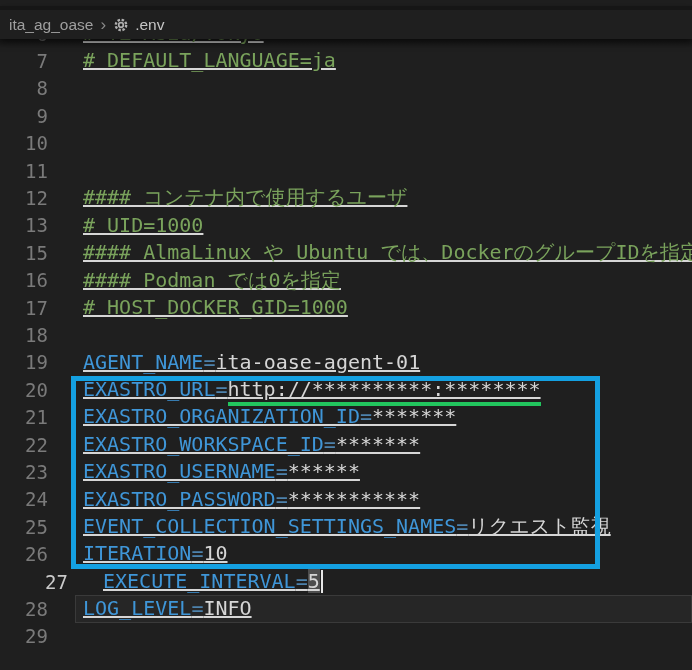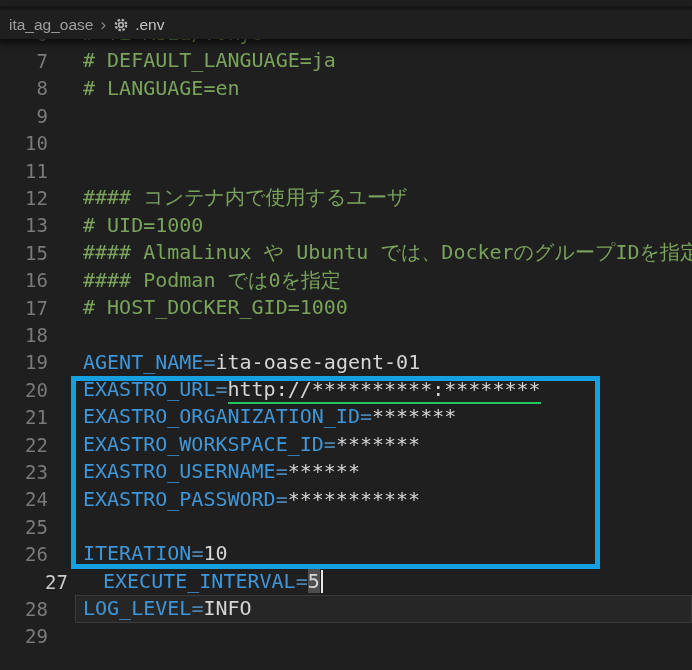--- a/index.html
+++ b/index.html
@@ -54,26 +54,27 @@
     font-size: 19px;
     user-select: none;
   }
   .ln.active { color: #cacaca; padding-left: 20px; }
   .code {
     padding-left: 35px;
     font-size: 20px;
     color: #d6d6d6;
     white-space: pre;
     line-height: 27.4px;
+    text-decoration: underline;
   }
   .comment { color: #7aa35c; }
   .key     { color: #3f96d8; }
   .eq      { color: #4d82ac; }
   .value   { color: #d6d6d6; }
-  .url     { border-bottom: 2px solid #22c55e; padding-bottom: 1px; }
+  .url     { border-bottom: 4px solid #22c55e; padding-bottom: 1px; }
   .hl      { background: #4e4e4e; }
   .cursor  {
     display: inline-block;
     width: 2px; height: 23px;
     background: #e6e6e6;
     vertical-align: text-bottom;
     margin-left: 1px;
   }
   
   .current-line {
@@ -118,21 +119,20 @@
     <div class="row">
       <div class="ln">6</div>
       <div class="code"><span class="comment"># TZ=Asia/Tokyo</span></div>
     </div>
     <div class="row">
       <div class="ln">7</div>
       <div class="code"><span class="comment"># DEFAULT_LANGUAGE=ja</span></div>
     </div>
     <div class="row">
       <div class="ln">8</div>
-      <div class="code"><span class="comment"># LANGUAGE=en</span></div>
     </div>
     <div class="row">
       <div class="ln">9</div>
       <div class="code"></div>
     </div>
     <div class="row">
       <div class="ln">10</div>
     </div>
     <div class="row">
       <div class="ln">11</div>
@@ -180,20 +180,21 @@
     <div class="row">
       <div class="ln">23</div>
       <div class="code"><span class="key">EXASTRO_USERNAME</span><span class="eq">=</span><span class="value">******</span></div>
     </div>
     <div class="row">
       <div class="ln">24</div>
       <div class="code"><span class="key">EXASTRO_PASSWORD</span><span class="eq">=</span><span class="value">***********</span></div>
     </div>
     <div class="row">
       <div class="ln">25</div>
+      <div class="code"><span class="key">EVENT_COLLECTION_SETTINGS_NAMES</span><span class="eq">=</span><span class="value">リクエスト監視</span></div>
     </div>
     <div class="row">
       <div class="ln">26</div>
       <div class="code"><span class="key">ITERATION</span><span class="eq">=</span><span class="value">10</span></div>
     </div>
     <div class="row">
       <div class="ln active">27</div>
       <div class="code"><span class="key">EXECUTE_INTERVAL</span><span class="eq">=</span><span class="value hl">5</span><span class="cursor"></span></div>
     </div>
     <div class="row">

